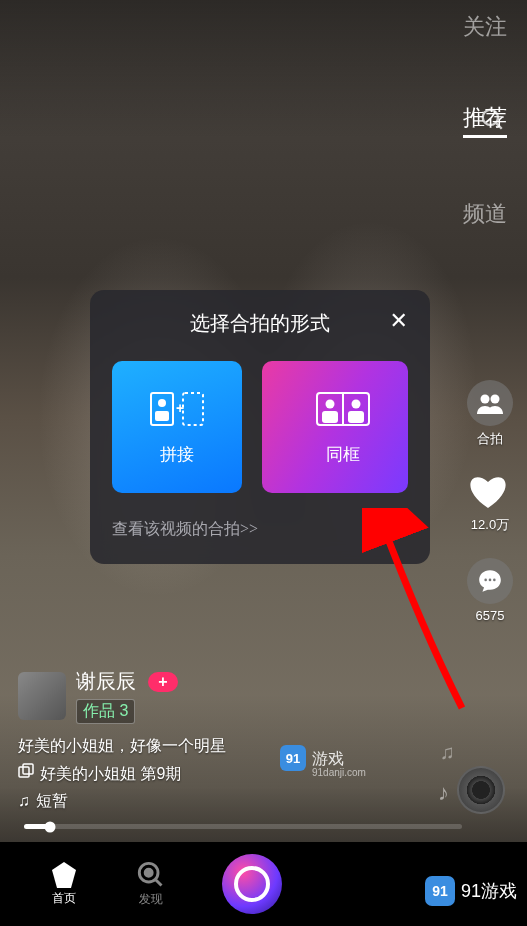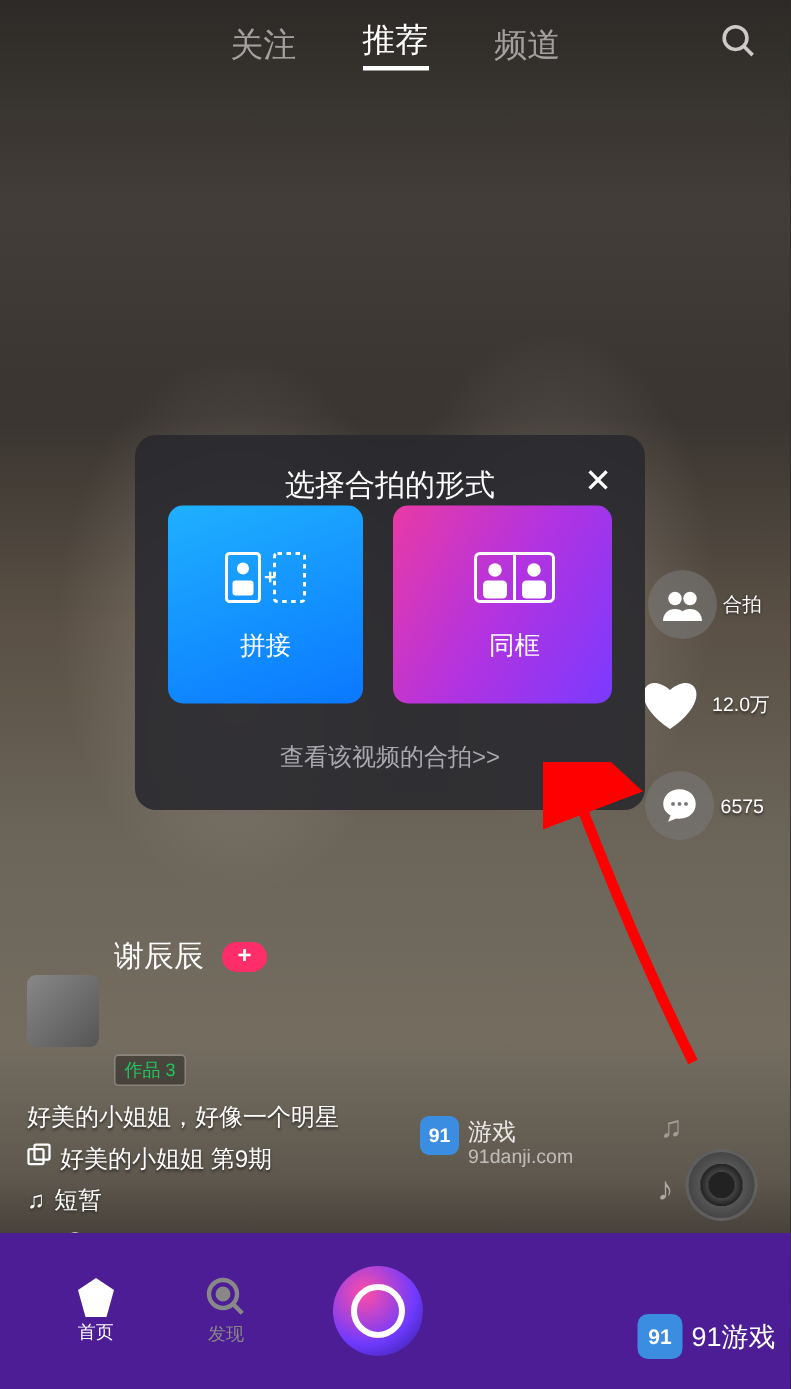--- a/index.html
+++ b/index.html
@@ -24,25 +24,26 @@
       background: radial-gradient(ellipse 200px 300px at 30% 45%, rgba(240,230,220,0.25) 0%, transparent 60%),
                   radial-gradient(ellipse 180px 280px at 70% 42%, rgba(240,230,220,0.22) 0%, transparent 60%),
                   linear-gradient(180deg, rgba(0,0,0,0.4) 0%, transparent 15%, transparent 75%, rgba(0,0,0,0.6) 100%);
     }
     .top-nav {
       position: absolute;
       top: 12px;
       left: 0;
       right: 0;
       display: flex;
-      align-items: center;
-      justify-content: center;
-      gap: 44px;
+      align-items: flex-end;
+      justify-content: center;
+      gap: 61px;
       padding: 0 20px;
       z-index: 10;
+      flex-direction: column;
     }
     .nav-tab {
       color: rgba(255,255,255,0.55);
       font-size: 22px;
       font-weight: 500;
     }
     .nav-tab.active {
       color: #fff;
       border-bottom: 3px solid #fff;
       padding-bottom: 2px;
@@ -56,21 +57,21 @@
       right: 14px;
       top: 380px;
       display: flex;
       flex-direction: column;
       align-items: center;
       gap: 24px;
       z-index: 5;
     }
     .rail-item {
       display: flex;
-      flex-direction: row;
+      flex-direction: column;
       align-items: center;
       gap: 4px;
       justify-content: flex-end;
     }
     .rail-icon-circle {
       width: 46px;
       height: 46px;
       border-radius: 50%;
       background: rgba(120,120,120,0.6);
       display: flex;
@@ -121,23 +122,22 @@
       color: #fff;
       font-size: 16px;
       font-weight: bold;
       margin-left: 4px;
     }
     .works-badge {
       background: rgba(0,0,0,0.35);
       border: 1px solid rgba(255,255,255,0.35);
       border-radius: 3px;
       padding: 1px 6px;
-      font-size: 12px;
-      color: #22c55e;
-      margin-top: 48px;
+      font-size: 16px;
+      color: #86efac;
     }
     .desc-block {
       position: absolute;
       left: 18px;
       bottom: 112px;
       z-index: 5;
       font-size: 16px;
       line-height: 1.7;
       text-shadow: 0 1px 2px rgba(0,0,0,0.6);
     }
@@ -198,22 +198,22 @@
       bottom: 162px;
       color: rgba(255,255,255,0.4);
       font-size: 20px;
       z-index: 5;
     }
     .bottom-nav {
       position: absolute;
       bottom: 0;
       left: 0;
       right: 0;
-      height: 104px;
-      background: #4c1d95;
+      height: 84px;
+      background: #000000;
       display: flex;
       align-items: center;
       justify-content: space-around;
       z-index: 10;
       padding: 0 20px;
     }
     .nav-item {
       display: flex;
       flex-direction: column;
       align-items: center;
@@ -294,20 +294,21 @@
       backdrop-filter: blur(10px);
       border-radius: 14px;
       padding: 20px 22px 24px;
       z-index: 50;
     }
     .modal-title-row {
       display: flex;
       align-items: center;
       justify-content: center;
       position: relative;
+      margin-bottom: 24px;
     }
     .modal-title { font-size: 20px; color: #fff; }
     .modal-close {
       position: absolute;
       right: 0;
       top: -2px;
       color: #fff;
       font-size: 22px;
     }
     .modal-options {
@@ -322,21 +323,21 @@
       border-radius: 10px;
       display: flex;
       flex-direction: column;
       align-items: center;
       justify-content: center;
       gap: 14px;
     }
     .opt-pinjie { background: linear-gradient(160deg, #1fb0ff 0%, #0a78ff 100%); }
     .opt-tongkuang { background: linear-gradient(120deg, #e93aa5 0%, #b233e0 50%, #7a3aff 100%); padding-left: 16px; }
     .option-label { font-size: 17px; color: #fff; font-weight: 500; }
-    .modal-link { text-align: center; color: #a9a9b0; font-size: 16px; }
+    .modal-link { text-align: left; color: #a9a9b0; font-size: 16px; font-family: Liberation Serif, serif; }
     .arrow {
       position: absolute;
       left: 362px;
       top: 508px;
       z-index: 60;
       pointer-events: none;
     }
   </style>
 </head>
 <body>
@@ -411,21 +412,21 @@
   <div class="desc-line">
     <span>♫</span>
     <span>短暂</span>
   </div>
 </div>
 
 <div class="watermark91">
   <div class="wm-badge">91</div>
   <div style="display:flex;flex-direction:column;line-height:1.05;margin-top:12px;">
     <span class="wm-text">游戏</span>
-    <span style="font-size:13px;color:rgba(255,255,255,0.6);">91danji.com</span>
+    <span style="font-size:10px;color:rgba(255,255,255,0.6);">91danji.com</span>
   </div>
 </div>
 
 <span class="music-notes">♪</span>
 <span class="music-notes2">♫</span>
 <div class="music-disc"></div>
 
 <div class="progress"></div>
 
 <div class="bottom-nav">

